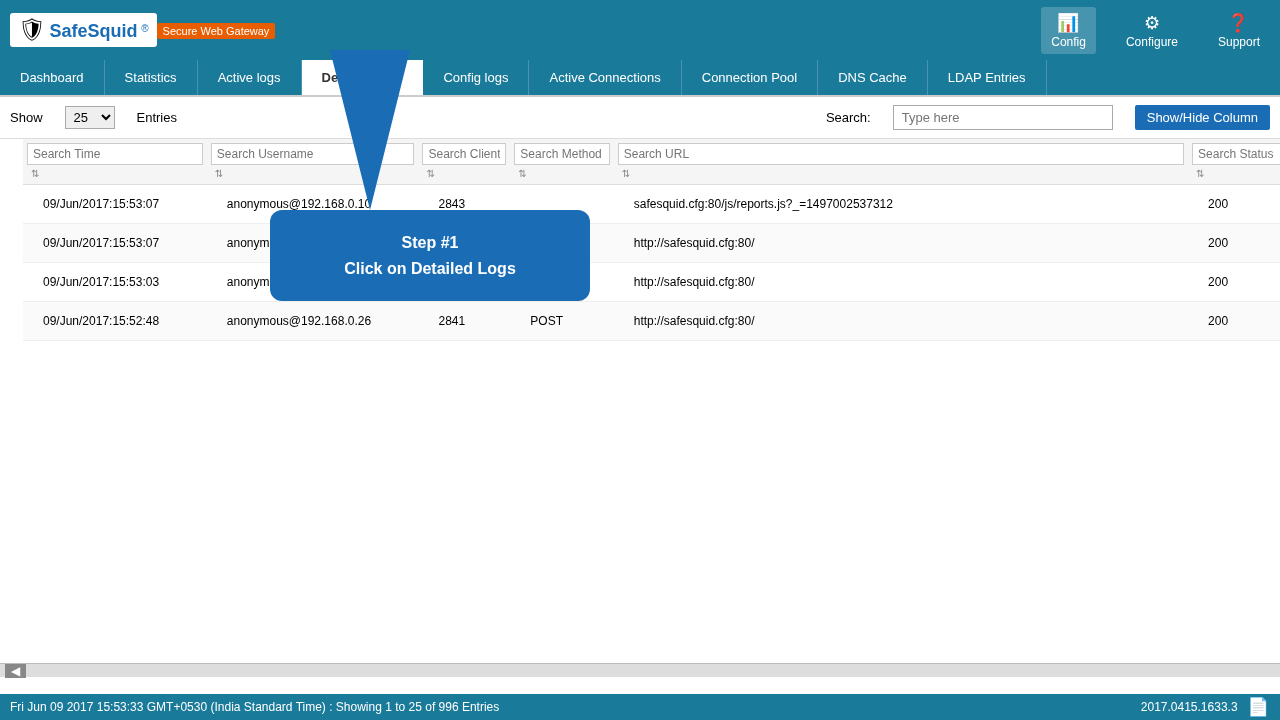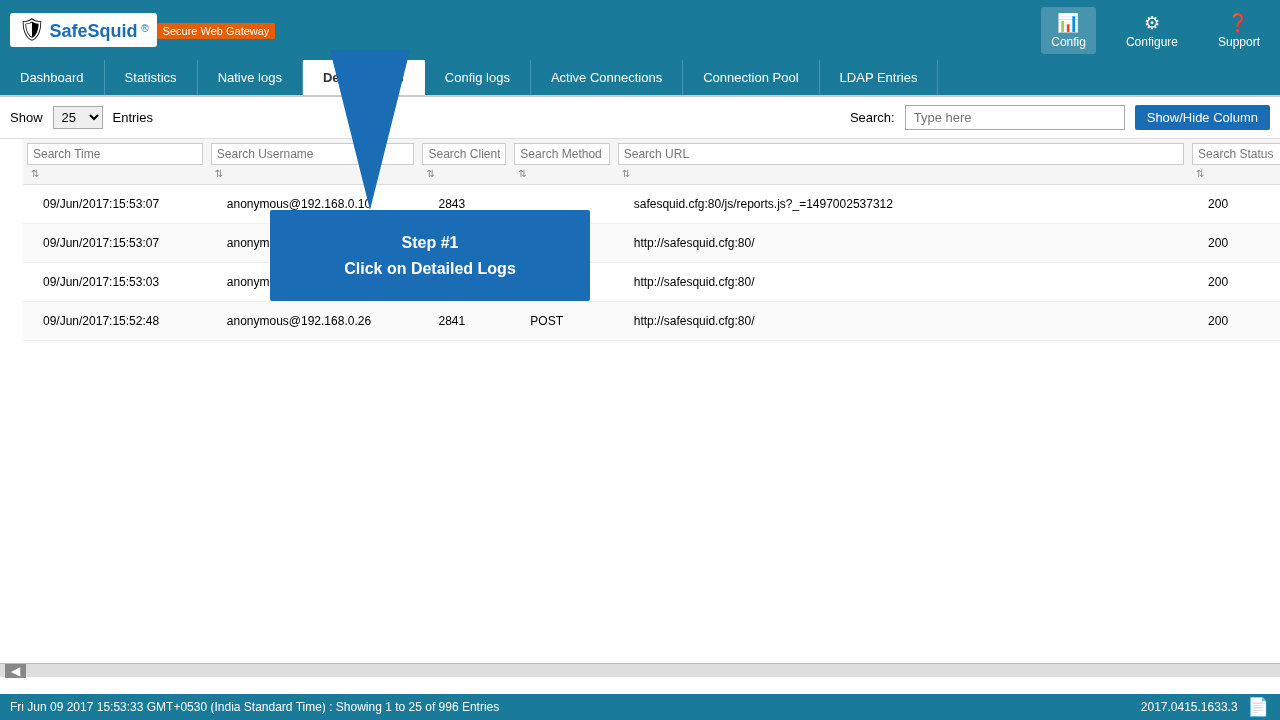--- a/index.html
+++ b/index.html
@@ -75,21 +75,21 @@
       background: #fff;
       color: #333;
       font-weight: bold;
     }
 
     
     .toolbar {
       display: flex;
       align-items: center;
       padding: 8px 10px;
-      gap: 10px;
+      gap: 22px;
       background: #fff;
       border-bottom: 1px solid #ddd;
     }
     .toolbar label {
       font-size: 13px;
     }
     .entries-select {
       border: 1px solid #aaa;
       padding: 2px 4px;
       font-size: 13px;
@@ -191,21 +191,21 @@
     .tooltip-box {
       position: absolute;
       top: 150px;
       left: 270px;
       background: #1a6db5;
       color: #fff;
       padding: 20px 30px;
       font-size: 16px;
       font-weight: bold;
       text-align: center;
-      border-radius: 2px;
+      border-radius: 12px;
       line-height: 1.6;
       width: 320px;
     }
     
     .arrow-svg {
       position: absolute;
       top: 0;
       left: 300px;
     }
 
@@ -260,25 +260,26 @@
     <div class="header-nav-item">
       <span class="nav-icon">❓</span>
       <span class="nav-label">Support</span>
     </div>
   </div>
 </div>
 
 <div class="tab-bar">
   <div class="tab">Dashboard</div>
   <div class="tab">Statistics</div>
-  <div class="tab">Native logs</div>
+  <div class="tab">Active logs</div>
   <div class="tab active">Detailed logs</div>
   <div class="tab">Config logs</div>
   <div class="tab">Active Connections</div>
   <div class="tab">Connection Pool</div>
+  <div class="tab">DNS Cache</div>
   <div class="tab">LDAP Entries</div>
 </div>
 
 <div class="toolbar">
   <label>Show</label>
   <select class="entries-select">
     <option>25</option>
     <option>50</option>
     <option>100</option>
   </select>

